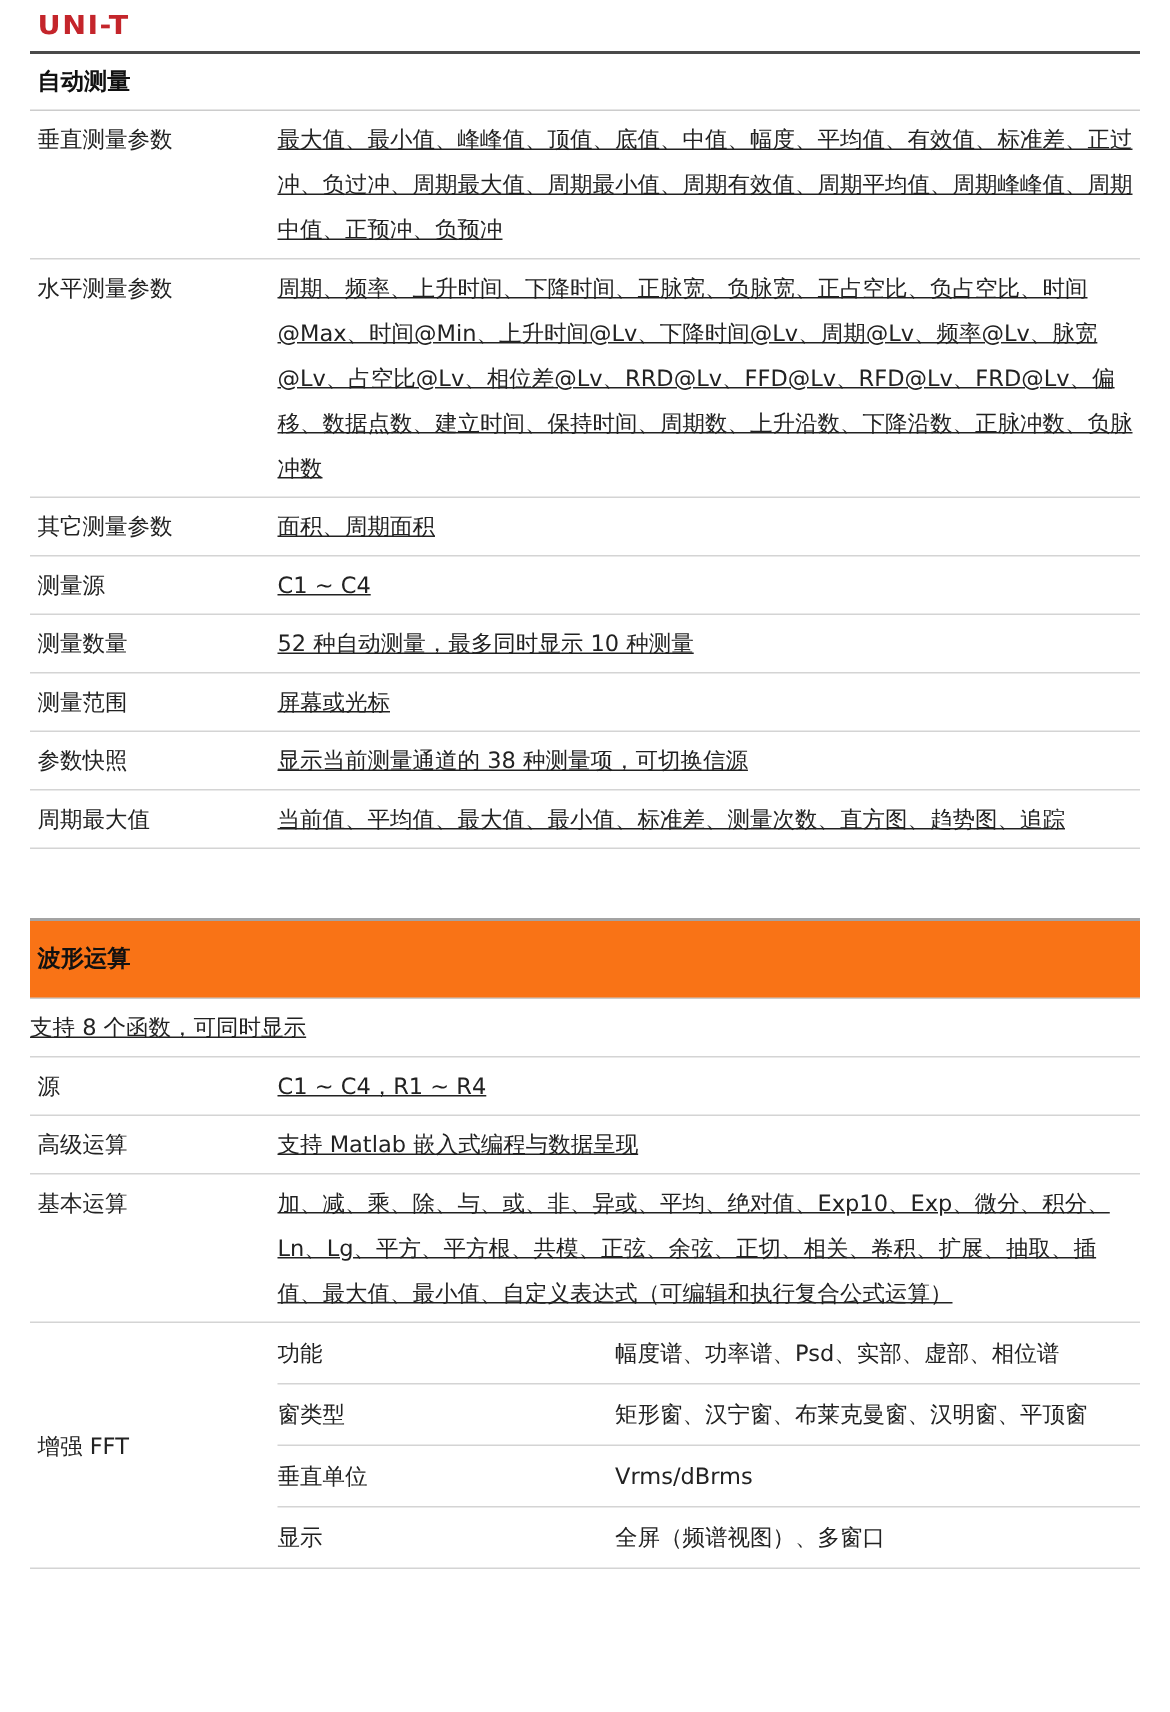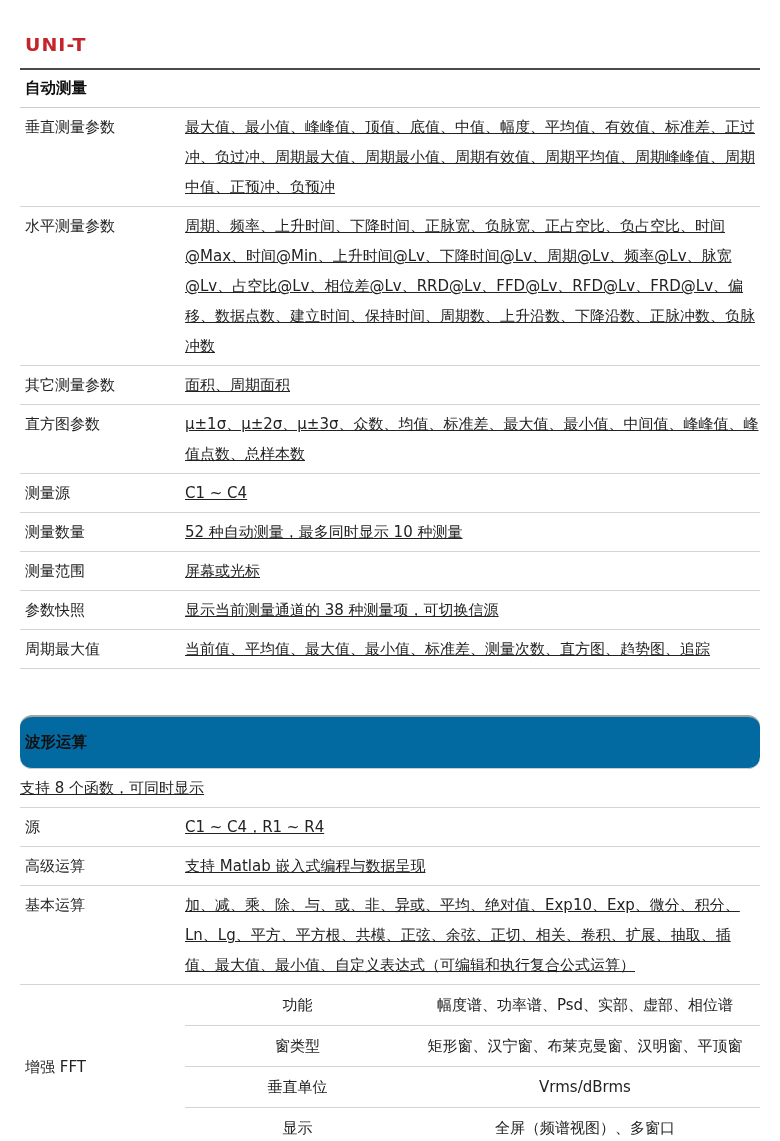--- a/index.html
+++ b/index.html
@@ -4,48 +4,47 @@
 <style>
   html,body{margin:0;padding:0;}
   body{
     width:780px;height:1141px;overflow:hidden;background:#ffffff;
     font-family:"DejaVu Sans","Liberation Sans",sans-serif;
     color:#222222;
     -webkit-font-smoothing:antialiased;
   }
   .page{padding:0 20px;box-sizing:border-box;width:780px;}
   
-  .hdr{display:flex;justify-content:space-between;align-items:flex-start;height:34px;margin-top:34px;}
+  .hdr{display:flex;justify-content:space-between;align-items:center;height:34px;}
   .logo{
     color:#c4252b;font-weight:bold;font-size:19px;letter-spacing:1px;
     padding-left:5px;transform:scaleY(0.92);transform-origin:left center;
   }
   .doc-title{color:#2fb3ab;font-size:15px;padding-right:2px;}
   
   .band{
     font-weight:bold;font-size:15.5px;color:#111;
     padding:8px 0 8px 5px;border-bottom:1px solid #cccccc;
   }
   .band-first{border-top:2px solid #4a4a4a;}
   .band-gray{
-    background:#0369a1;border-top:2px solid #a3a3a3;
+    background:#f97316;border-top:2px solid #a3a3a3;
     padding:15px 0 15px 5px;
-    border-radius:12px;
   }
   .row{
     display:flex;border-bottom:1px solid #d4d4d4;
     padding:4px 0;font-size:15px;line-height:30px;
   }
   .cell-label{flex:0 0 165px;padding-left:5px;box-sizing:border-box;}
   .cell-value{flex:1;text-align:left;text-decoration:underline;}
   
   .row-nested{padding:0;align-items:center;}
   .row-nested .cell-label{align-self:center;}
   .subtable{flex:1;}
-  .subrow{display:flex;border-bottom:1px solid #d4d4d4;padding:5px 0;line-height:30px;text-align:center;}
+  .subrow{display:flex;border-bottom:1px solid #d4d4d4;padding:5px 0;line-height:30px;}
   .subrow:last-child{border-bottom:none;}
   .subcell-label{flex:0 0 225px;}
   .subcell-value{flex:1;}
   .gap{height:46px;}
 </style>
 </head>
 <body>
 
 <div class="page">
 
@@ -60,24 +59,20 @@
       <div class="cell-label">垂直测量参数</div>
       <div class="cell-value">最大值、最小值、峰峰值、顶值、底值、中值、幅度、平均值、有效值、标准差、正过冲、负过冲、周期最大值、周期最小值、周期有效值、周期平均值、周期峰峰值、周期中值、正预冲、负预冲</div>
     </div>
     <div class="row">
       <div class="cell-label">水平测量参数</div>
       <div class="cell-value">周期、频率、上升时间、下降时间、正脉宽、负脉宽、正占空比、负占空比、时间@Max、时间@Min、上升时间@Lv、下降时间@Lv、周期@Lv、频率@Lv、脉宽@Lv、占空比@Lv、相位差@Lv、RRD@Lv、FFD@Lv、RFD@Lv、FRD@Lv、偏移、数据点数、建立时间、保持时间、周期数、上升沿数、下降沿数、正脉冲数、负脉冲数</div>
     </div>
     <div class="row">
       <div class="cell-label">其它测量参数</div>
       <div class="cell-value">面积、周期面积</div>
-    </div>
-    <div class="row">
-      <div class="cell-label">直方图参数</div>
-      <div class="cell-value">μ±1σ、μ±2σ、μ±3σ、众数、均值、标准差、最大值、最小值、中间值、峰峰值、峰值点数、总样本数</div>
     </div>
     <div class="row">
       <div class="cell-label">测量源</div>
       <div class="cell-value">C1 ~ C4</div>
     </div>
     <div class="row">
       <div class="cell-label">测量数量</div>
       <div class="cell-value">52 种自动测量，最多同时显示 10 种测量</div>
     </div>
     <div class="row">

